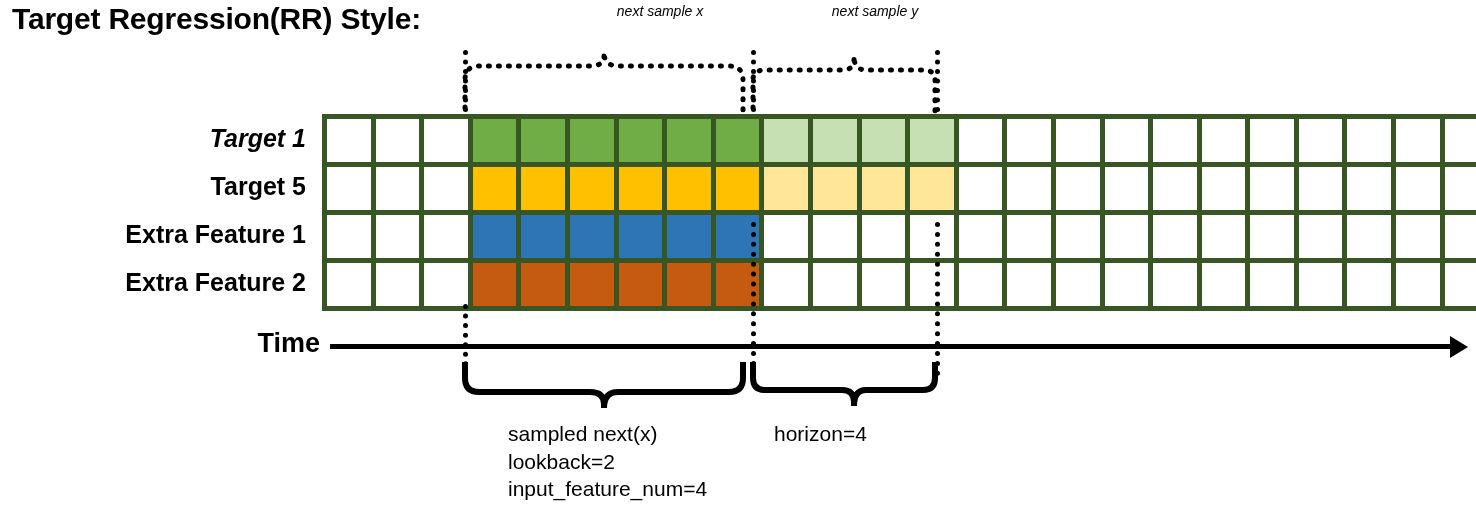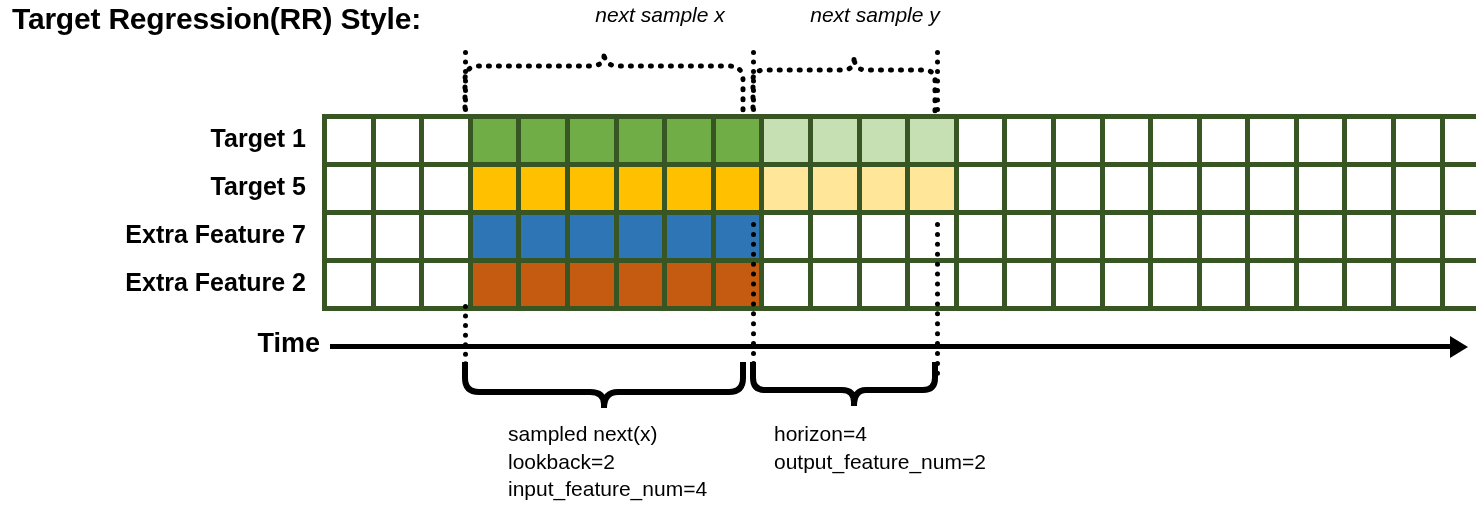--- a/index.html
+++ b/index.html
@@ -24,42 +24,42 @@
     font-size: 30px;
     font-weight: 700;
     color: #000000;
     letter-spacing: -0.2px;
     white-space: nowrap;
   }
 
   
   .top-label {
     position: absolute;
-    font-size: 21px;
+    font-size: 14px;
     font-style: italic;
     font-weight: 400;
     color: #000000;
     white-space: nowrap;
     text-align: center;
   }
   #label-next-x { left: 585px; top: 3px; width: 150px; }
   #label-next-y { left: 785px; top: 3px; width: 180px; }
 
   
   .row-label {
     position: absolute;
     right: 1170px;
     width: 300px;
     text-align: right;
     font-size: 25px;
     font-weight: 700;
     color: #000000;
     white-space: nowrap;
   }
-  #row-label-0 { top: 124px; }
+  #row-label-0 { top: 124px; font-style: italic; }
   #row-label-1 { top: 172px; }
   #row-label-2 { top: 220px; }
   #row-label-3 { top: 268px; }
 
   
   #grid {
     position: absolute;
     left: 322px;
     top: 114px;
     border: 5px solid #375623;
@@ -155,21 +155,21 @@
                Q399,28 411,28 L468,28 Q480,28 480,38 L480,76"></path>
     </g>
   </svg>
 
   <div class="vguide" id="vguide-a"></div>
   <div class="vguide" id="vguide-b"></div>
   <div class="vguide" id="vguide-c"></div>
 
   <div class="row-label" id="row-label-0">Target 1</div>
   <div class="row-label" id="row-label-1">Target 5</div>
-  <div class="row-label" id="row-label-2">Extra Feature 7</div>
+  <div class="row-label" id="row-label-2">Extra Feature 1</div>
   <div class="row-label" id="row-label-3">Extra Feature 2</div>
 
   <div id="grid" style="grid-template-columns: repeat(24, 43.6px);">
       <div class="cell" style="background: rgb(255, 255, 255);"></div>
       <div class="cell" style="background: rgb(255, 255, 255);"></div>
       <div class="cell" style="background: rgb(255, 255, 255);"></div>
       <div class="cell" style="background: rgb(112, 173, 71);"></div>
       <div class="cell" style="background: rgb(112, 173, 71);"></div>
       <div class="cell" style="background: rgb(112, 173, 71);"></div>
       <div class="cell" style="background: rgb(112, 173, 71);"></div>
@@ -281,16 +281,15 @@
     </g>
   </svg>
 
   <div class="caption" id="caption-x">
     <div>sampled next(x)</div>
     <div>lookback=2</div>
     <div>input_feature_num=4</div>
   </div>
   <div class="caption" id="caption-y">
     <div>horizon=4</div>
-    <div>output_feature_num=2</div>
   </div>
 
 </div>
 
 </body></html>

